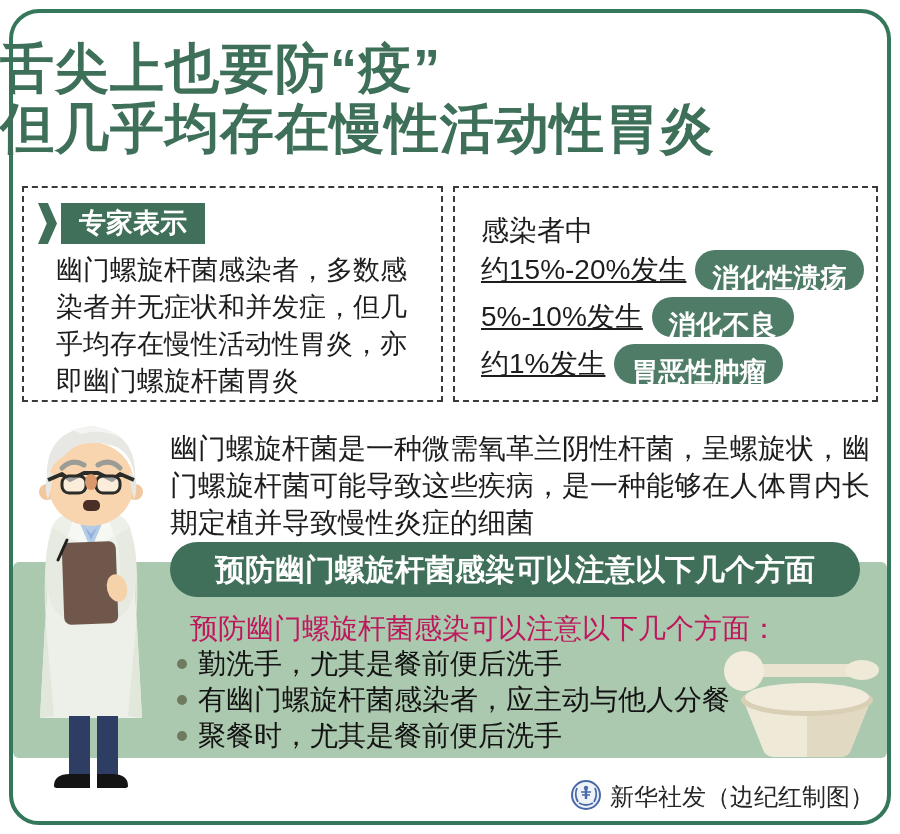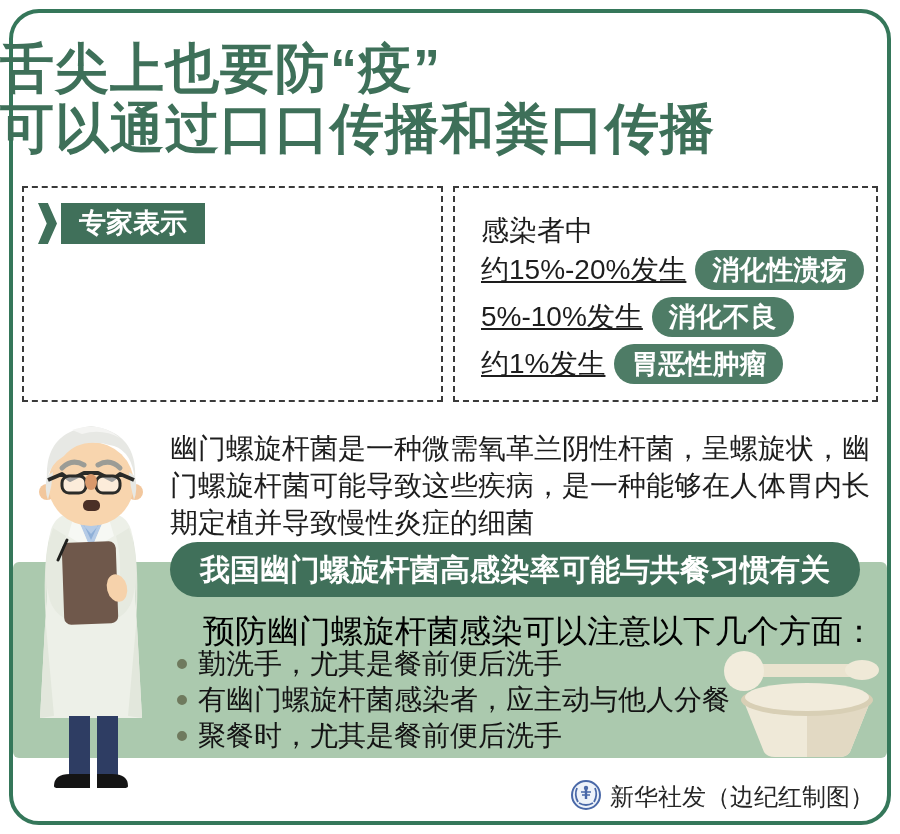--- a/index.html
+++ b/index.html
@@ -44,40 +44,40 @@
   }
   .infect-heading { position: absolute; left: 26px; top: 24px; font-size: 28px; color: #1d1d1d; }
   .infect-rows {
     position: absolute; left: 26px; top: 62px;
     display: flex; flex-direction: column; gap: 7px;
   }
   .infect-row { display: flex; align-items: center; gap: 9px; height: 40px; }
   .infect-prefix { font-size: 28px; color: #1d1d1d; white-space: nowrap; text-decoration: underline; }
   .pill {
     background: #4e7c66; color: #ffffff; font-size: 27px; font-weight: bold;
-    line-height: 40px; height: 40px; padding: 0 17px; border-radius: 20px;
+    line-height: 40px; height: 40px; padding: 8px 17px; border-radius: 20px;
     white-space: nowrap;
   }
   
   .description {
     position: absolute; left: 170px; top: 430px; width: 706px;
     font-size: 28px; line-height: 37px; color: #1d1d1d;
   }
   .banner {
     position: absolute; left: 170px; top: 542px; width: 690px; height: 55px;
     background: #40705a; border-radius: 28px; color: #ffffff;
     font-size: 30px; font-weight: bold; line-height: 55px; text-align: center;
     z-index: 3;
   }
   .panel {
     position: absolute; left: 13px; top: 562px; width: 874px; height: 196px;
     background: #abc9ae; border-radius: 6px; z-index: 1;
   }
   .prevent-heading {
-    position: absolute; left: 203px; top: 610px; font-size: 32px; color: #000000; z-index: 2;
+    position: absolute; left: 190px; top: 610px; font-size: 28px; color: #be185d; z-index: 2;
   }
   .prevent-list {
     position: absolute; left: 177px; top: 646px; z-index: 2;
     display: flex; flex-direction: column; gap: 1px;
   }
   .prevent-item { display: flex; align-items: center; gap: 11px; height: 35px; }
   .ring {
     width: 9px; height: 9px; border: 5px solid #6f7a5e; background: #f3efe0;
     border-radius: 50%; flex: 0 0 auto;
   }
@@ -92,28 +92,29 @@
   }
   .credit { font-size: 24px; color: #262626; }
 </style>
 </head>
 <body>
 
 <div class="frame"></div>
 
 <div class="title">
   <div>舌尖上也要防“疫”</div>
-  <div>可以通过口口传播和粪口传播</div>
+  <div>但几乎均存在慢性活动性胃炎</div>
 </div>
 
 <div class="box-left">
   <div class="expert-label">
     <span class="expert-chevron"></span>
     <span class="expert-rect">专家表示</span>
   </div>
+  <div class="expert-text">幽门螺旋杆菌感染者，多数感染者并无症状和并发症，但几乎均存在慢性活动性胃炎，亦即幽门螺旋杆菌胃炎</div>
 </div>
 
 <div class="box-right">
   <div class="infect-heading">感染者中</div>
   <div class="infect-rows">
     <div class="infect-row">
       <span class="infect-prefix">约15%-20%发生</span>
       <span class="pill">消化性溃疡</span>
     </div>
     <div class="infect-row">
@@ -122,21 +123,21 @@
     </div>
     <div class="infect-row">
       <span class="infect-prefix">约1%发生</span>
       <span class="pill">胃恶性肿瘤</span>
     </div>
   </div>
 </div>
 
 <div class="description">幽门螺旋杆菌是一种微需氧革兰阴性杆菌，呈螺旋状，幽门螺旋杆菌可能导致这些疾病，是一种能够在人体胃内长期定植并导致慢性炎症的细菌</div>
 
-<div class="banner">我国幽门螺旋杆菌高感染率可能与共餐习惯有关</div>
+<div class="banner">预防幽门螺旋杆菌感染可以注意以下几个方面</div>
 
 <div class="panel"></div>
 <div class="prevent-heading">预防幽门螺旋杆菌感染可以注意以下几个方面：</div>
 <div class="prevent-list">
   <div class="prevent-item">
     <span class="ring"></span>
     <span class="prevent-text">勤洗手，尤其是餐前便后洗手</span>
   </div>
   <div class="prevent-item">
     <span class="ring"></span>

